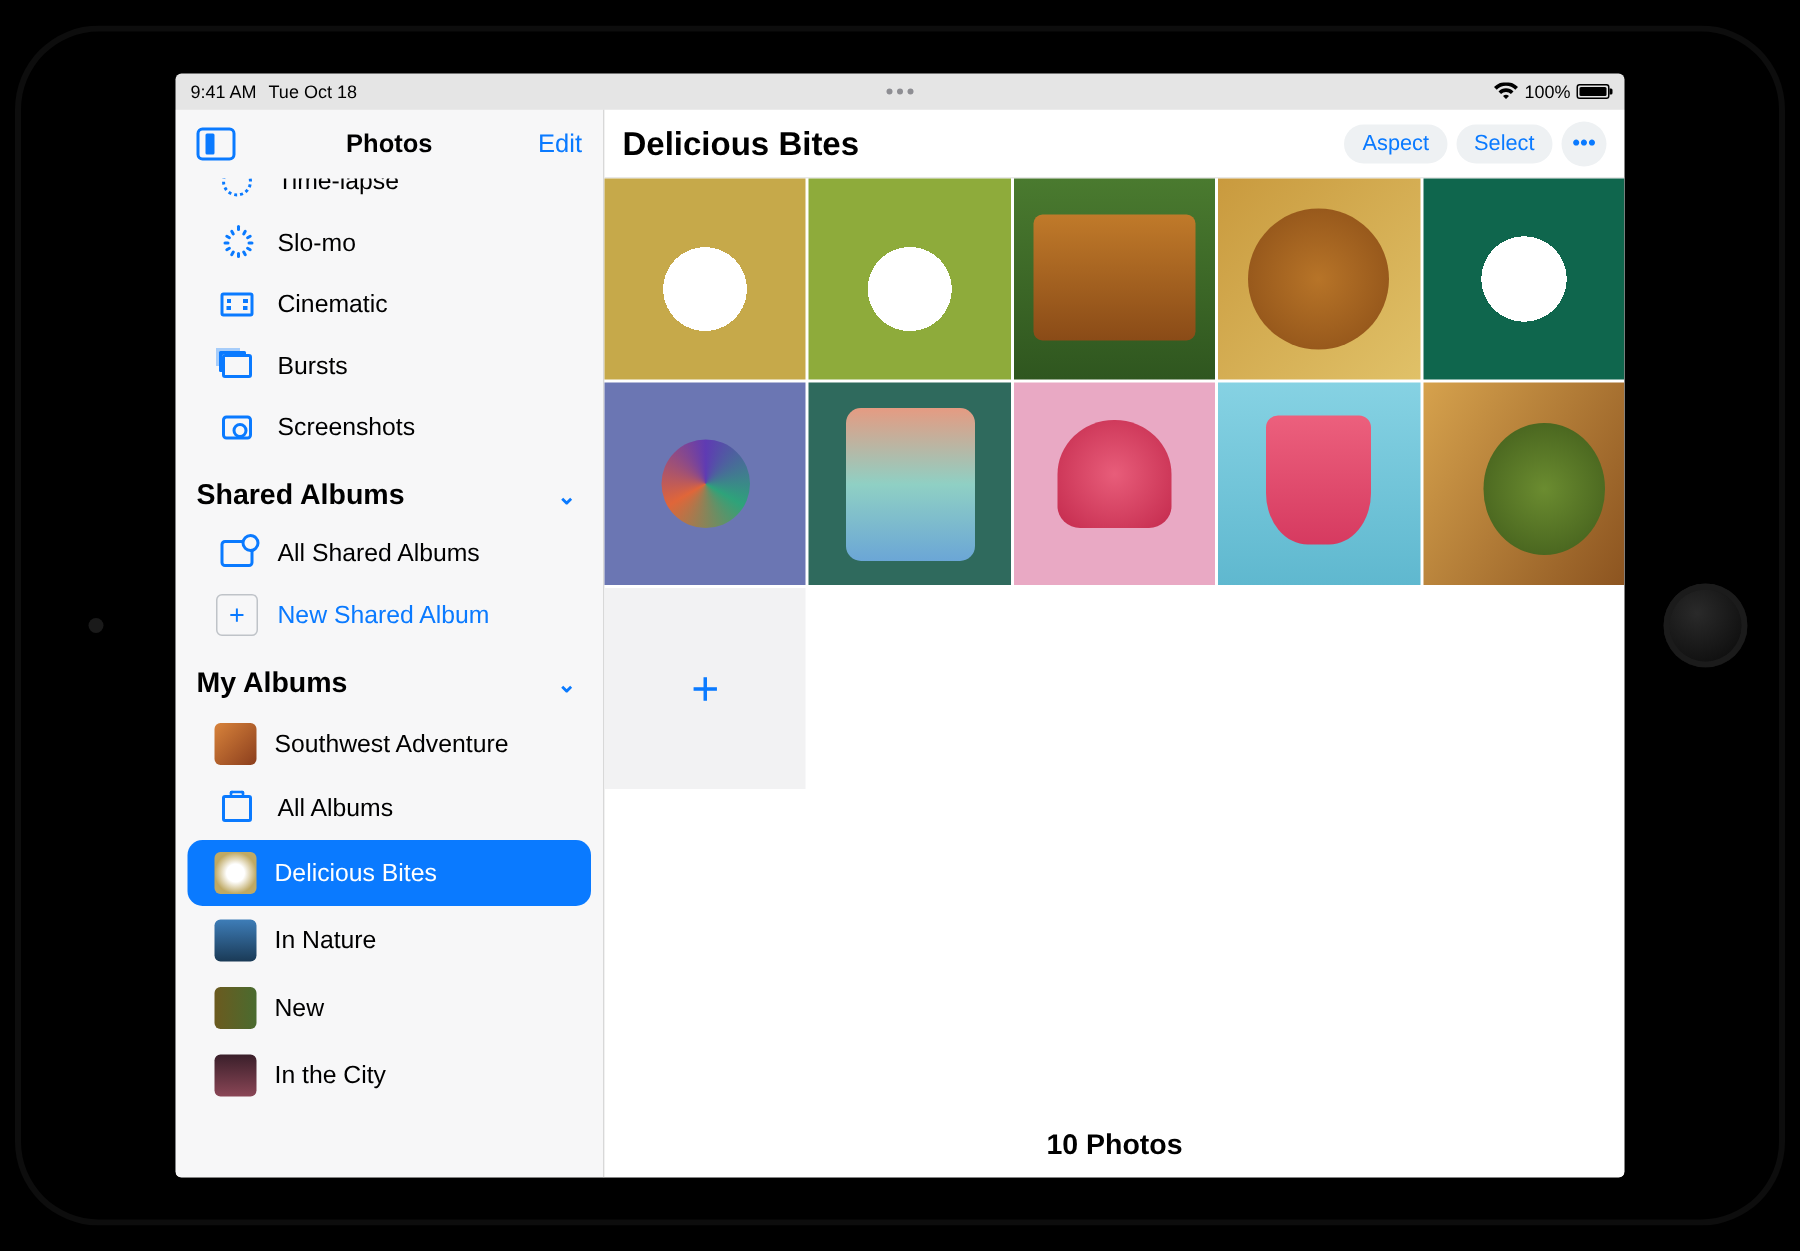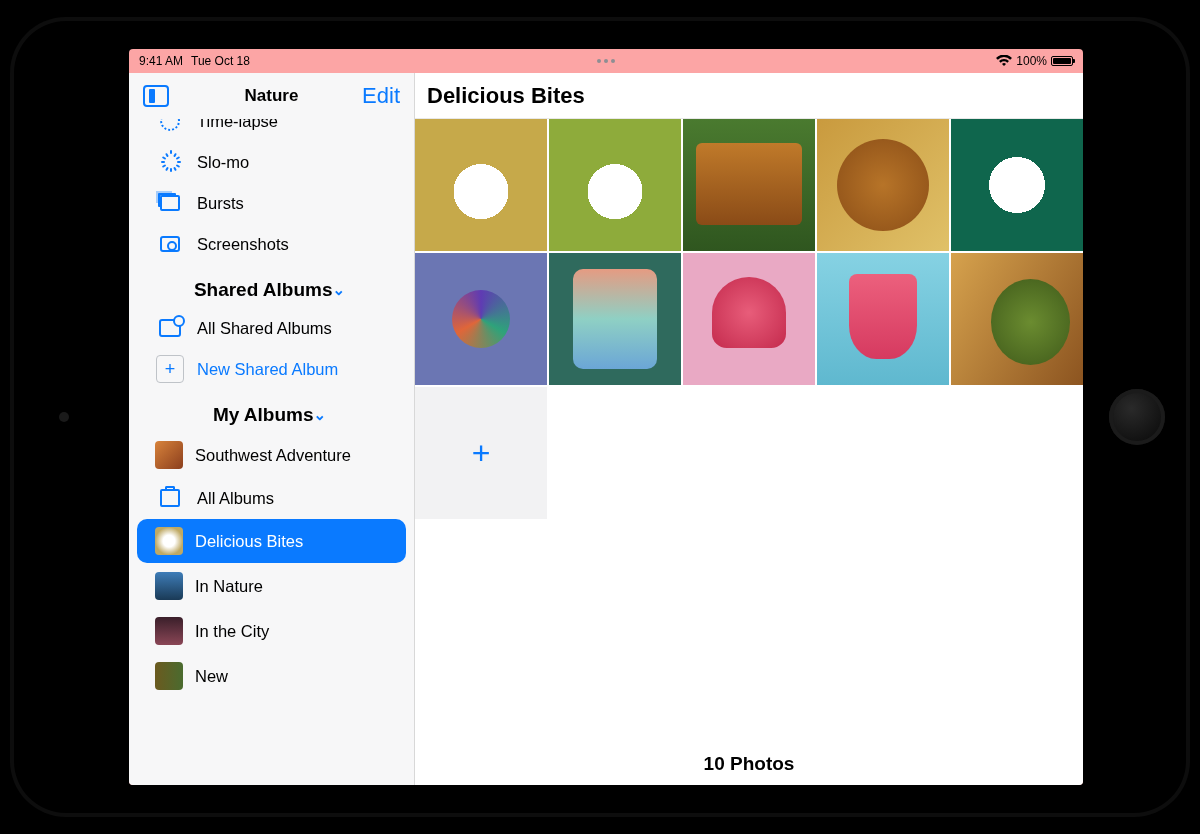--- a/index.html
+++ b/index.html
@@ -3,50 +3,50 @@
 <meta charset="utf-8">
 <style>
   * { box-sizing: border-box; margin: 0; padding: 0; font-family: -apple-system, "Helvetica Neue", Helvetica, Arial, sans-serif; }
   body { width: 1200px; height: 834px; background: #000; display:flex; align-items:center; justify-content:center; }
   .ipad-frame {
     width: 1180px; height: 800px; background:#000; border-radius: 56px; position:relative; margin:auto;
     box-shadow: inset 0 0 0 4px #0d0d0d;
   }
   .screen {
     position:absolute; left:107px; right:107px; top:32px; bottom:32px;
-    background:#fca5a5; border-radius:4px; overflow:hidden;
-    display:flex; flex-direction:column;margin-left:12px;
+    background:#e5e5e5; border-radius:4px; overflow:hidden;
+    display:flex; flex-direction:column;
   }
   .bezel-left, .bezel-right { position:absolute; top:0; bottom:0; width:107px; display:flex; align-items:center; justify-content:center; }
   .bezel-left { left:0; } .bezel-right { right:0; }
   .home-button { width:56px; height:56px; border-radius:50%; background:radial-gradient(circle at 40% 35%, #2a2a2a, #050505); box-shadow: inset 0 0 0 4px #1b1b1b; }
   .front-camera { width:10px; height:10px; border-radius:50%; background:#1a1a1a; }
   
   .status-bar { height:24px; display:flex; align-items:center; justify-content:space-between; padding:0 10px; font-size:12px; font-weight:500; color:#000; border-bottom:0; }
   .status-left { display:flex; gap:8px; align-items:center; }
   .status-center { position:absolute; left:50%; transform:translateX(-50%); display:flex; gap:3px; }
   .status-dot { width:4px; height:4px; border-radius:50%; background:#8e8e93; }
   .status-right { display:flex; align-items:center; gap:4px; }
   .battery-body { width:22px; height:10px; border:1px solid #000; border-radius:2px; display:inline-block; position:relative; }
   .battery-body::after { content:''; position:absolute; right:-3px; top:2px; width:2px; height:4px; background:#000; border-radius:0 1px 1px 0; }
   .battery-fill { position:absolute; inset:1px; background:#000; border-radius:1px; }
   
   .app { flex:1; display:flex; overflow:hidden; }
   .sidebar { width:286px; background:#f7f7f8; border-right:1px solid #d8d8d8; display:flex; flex-direction:column; }
   .sb-header { height:46px; display:flex; align-items:center; justify-content:space-between; padding:0 14px; position:relative; }
   .sb-title { position:absolute; left:50%; transform:translateX(-50%); font-weight:600; font-size:17px; color:#000; }
-  .sb-edit { color:#0a7aff; font-size:22px; }
+  .sb-edit { color:#0a7aff; font-size:17px; }
   .sb-toggle { width:26px; height:22px; border:2px solid #0a7aff; border-radius:4px; position:relative; }
   .sb-toggle::before { content:''; position:absolute; left:4px; top:2px; bottom:2px; width:6px; background:#0a7aff; border-radius:1px; }
   .sb-scroll { flex:1; overflow-y:auto; padding-bottom:10px; }
   .sb-item { display:flex; align-items:center; gap:12px; padding:8px 14px 8px 18px; font-size:16.5px; color:#000; border-radius:10px; margin:1px 8px; }
   .sb-item .icon-box { width:30px; height:24px; display:flex; align-items:center; justify-content:center; color:#0a7aff; }
   .sb-item.selected { background:#0a7aff; color:#fff; }
   .sb-item.blue-label { color:#0a7aff; }
-  .sb-section { display:flex; align-items:center; justify-content:center; padding:14px 18px 6px 14px; font-weight:700; font-size:19px; color:#000; }
+  .sb-section { display:flex; align-items:center; justify-content:space-between; padding:14px 18px 6px 14px; font-weight:700; font-size:19px; color:#000; }
   .chev { color:#0a7aff; font-size:15px; }
   .thumb { width:28px; height:28px; border-radius:4px; flex-shrink:0; display:inline-block; }
   .thumb-sw { background: linear-gradient(135deg,#d8833b,#8b3e1d); }
   .thumb-dog { background: linear-gradient(135deg,#4a4a4a,#1a1a1a); }
   .thumb-food { background: radial-gradient(circle,#fff 30%,#bfa964 70%); }
   .thumb-nature { background: linear-gradient(#3e7db8,#1a3a56); }
   .thumb-new { background: linear-gradient(90deg,#6b5a1f,#4a6b2f); }
   .thumb-city { background: linear-gradient(#3a1f2a,#8a4656); }
   .add-box { width:28px; height:28px; border:1px solid #bfc3c8; border-radius:4px; display:flex; align-items:center; justify-content:center; color:#0a7aff; font-size:18px; font-weight:400; }
   
@@ -127,21 +127,21 @@
             <span class="battery-fill"></span>
           </span>
       </div>
     </div>
 
     <div class="app">
 
       <aside class="sidebar">
         <div class="sb-header">
           <div class="sb-toggle"></div>
-          <div class="sb-title">Nature</div>
+          <div class="sb-title">Photos</div>
           <div class="sb-edit">Edit</div>
         </div>
 
         <div class="sb-scroll">
 
           <div class="sb-item cut">
             <div class="icon-box">
                 <div class="timelapse"></div>
               </div>
             <span>Time-lapse</span>
@@ -160,20 +160,26 @@
                 <span style="transform:rotate(210deg)"></span>
                   <span style="transform:rotate(240deg)"></span>
                 <span style="transform:rotate(270deg)"></span>
                   <span style="transform:rotate(300deg)"></span>
                 <span style="transform:rotate(330deg)"></span>
               </div>
             </div>
             <span>Slo-mo</span>
           </div>
 
+          <div class="sb-item">
+            <div class="icon-box">
+                <div class="cinematic-ic"></div>
+              </div>
+            <span>Cinematic</span>
+          </div>
 
           <div class="sb-item">
             <div class="icon-box">
                 <div class="bursts-ic"></div>
               </div>
             <span>Bursts</span>
           </div>
 
           <div class="sb-item">
             <div class="icon-box">
@@ -219,34 +225,41 @@
           </div>
           <div class="sb-item selected">
             <span class="thumb thumb-food"></span>
             <span>Delicious Bites</span>
           </div>
           <div class="sb-item">
             <span class="thumb thumb-nature"></span>
             <span>In Nature</span>
           </div>
           <div class="sb-item">
+            <span class="thumb thumb-new"></span>
+            <span>New</span>
+          </div>
+          <div class="sb-item">
             <span class="thumb thumb-city"></span>
             <span>In the City</span>
-          </div>
-          <div class="sb-item">
-            <span class="thumb thumb-new"></span>
-            <span>New</span>
           </div>
 
         </div>
       </aside>
 
       <main class="main">
         <div class="main-header">
           <div class="album-title">Delicious Bites</div>
+          <div class="hdr-actions">
+            <div class="pill">Aspect</div>
+            <div class="pill">Select</div>
+            <div class="pill round">
+              <span>•••</span>
+            </div>
+          </div>
         </div>
 
         <div class="grid">
           <div class="tile t0"></div>
           <div class="tile t1"></div>
           <div class="tile t2"></div>
           <div class="tile t3"></div>
           <div class="tile t4"></div>
           <div class="tile t5"></div>
           <div class="tile t6"></div>

